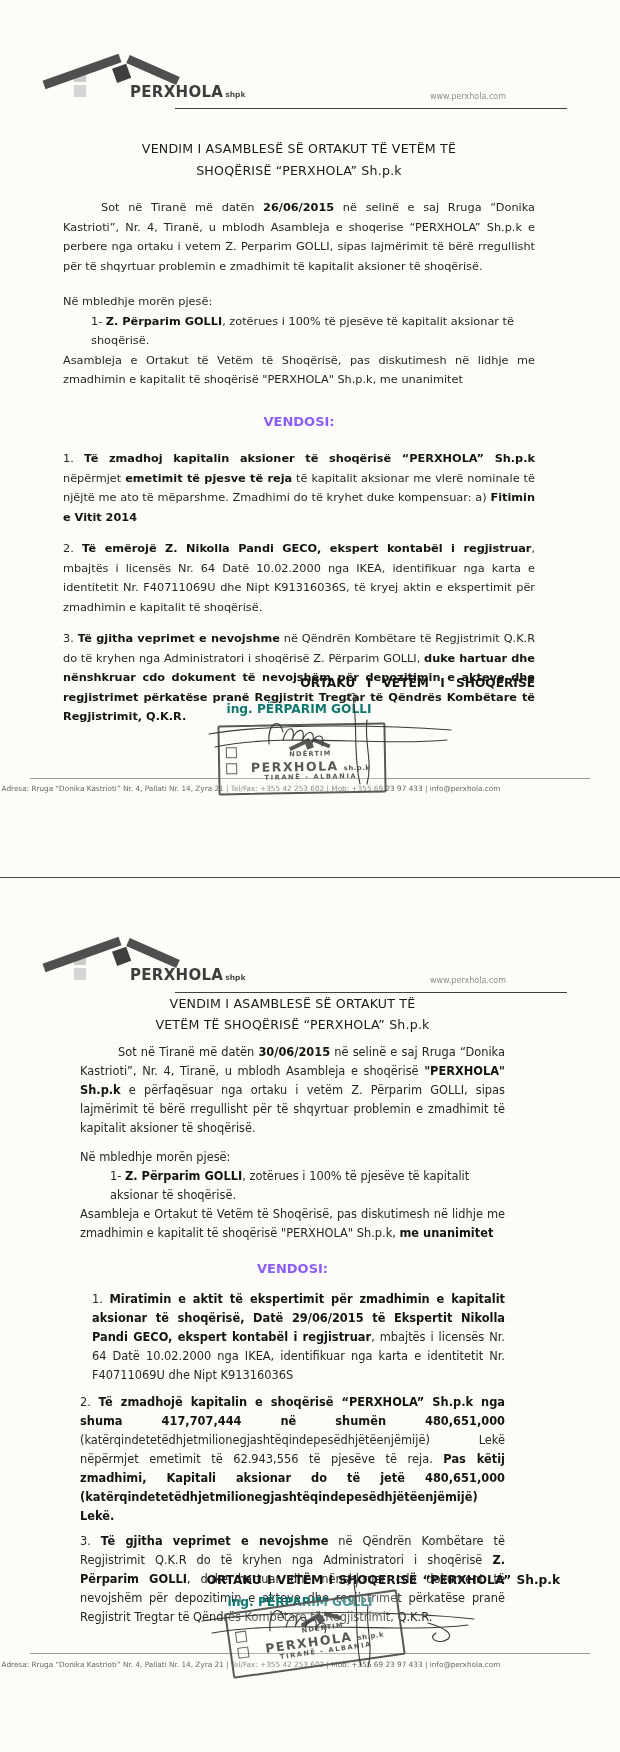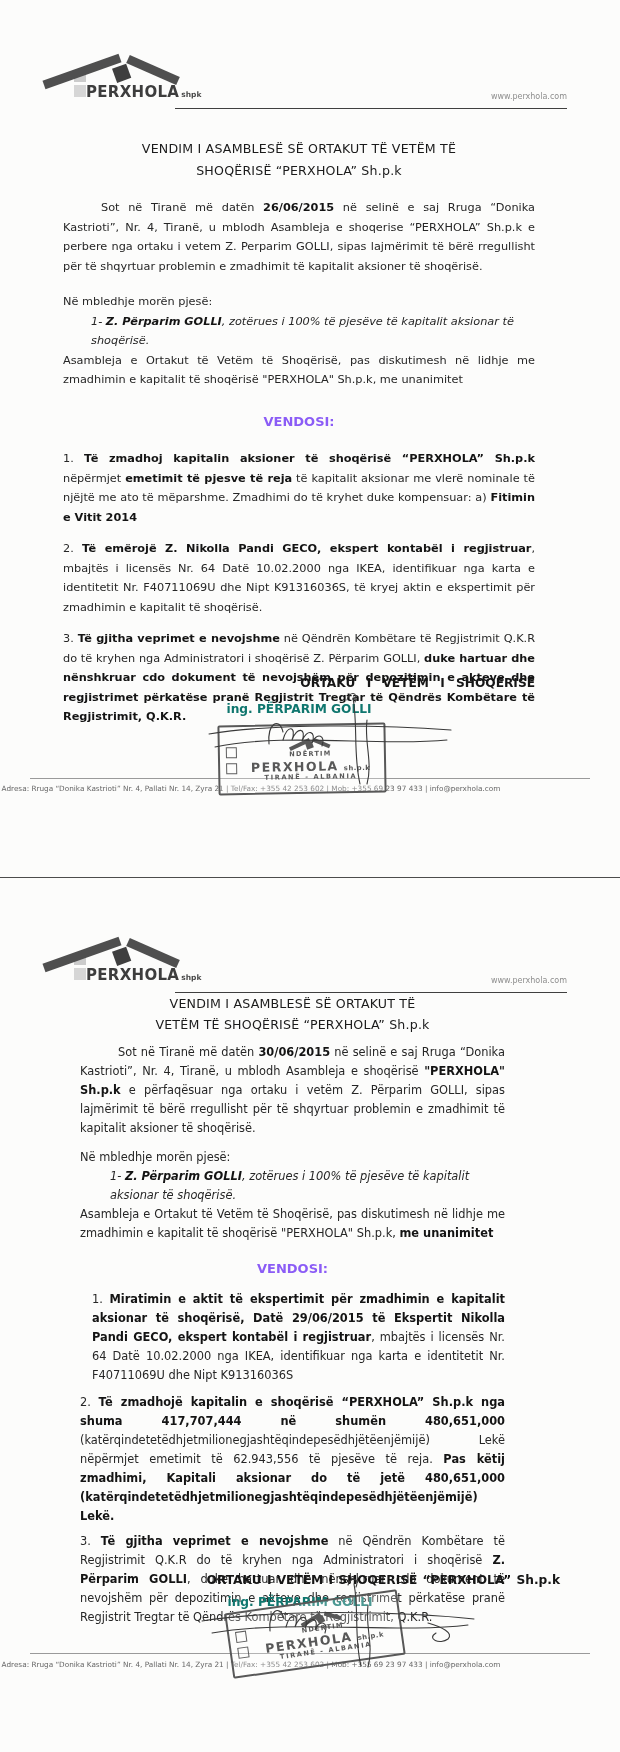--- a/index.html
+++ b/index.html
@@ -10,46 +10,46 @@
     color:#262626;
   }
   .page{position:absolute;left:0;width:620px;}
   .page-1{top:0;height:877px;}
   .page-2{top:877px;height:875px;}
   .scan-divider{position:absolute;top:877px;left:0;width:620px;height:1px;background:#4c4c4c;}
 
   
   .logo{position:absolute;left:40px;top:52px;width:160px;height:52px;}
   .logo svg{position:absolute;left:0;top:0;}
-  .logo-text{position:absolute;left:46px;top:30px;white-space:nowrap;}
+  .logo-text{position:absolute;left:46px;top:30px;white-space:nowrap;padding-left:44px;}
   .logo-brand{font-weight:bold;font-size:15px;letter-spacing:.3px;color:#3d3d3d;}
   .logo-suffix{font-weight:bold;font-size:7.5px;color:#4a4a4a;margin-left:2px;}
 
   .header-rule{position:absolute;left:175px;width:392px;height:1px;background:#3f3f3f;}
   .page-1 .header-rule{top:108px;}
   .page-2 .header-rule{top:115px;}
-  .website{position:absolute;left:430px;width:137px;text-align:right;font-size:8px;color:#8d8d8d;}
+  .website{position:absolute;left:430px;width:137px;text-align:left;font-size:8px;color:#8d8d8d;}
   .page-1 .website{top:92px;}
   .page-2 .website{top:99px;}
 
   
   .content{position:absolute;text-align:justify;}
   .page-1 .content{left:63px;top:138px;width:472px;font-size:11.3px;line-height:19.5px;}
   .page-2 .content{left:80px;top:116px;width:425px;font-size:11.4px;line-height:19px;}
   .content p{margin:0;}
   .content b{color:#141414;}
   .doc-title{font-size:12.6px;font-weight:normal;text-align:center;line-height:22px;color:#1b1b1b;letter-spacing:.2px;text-indent:0;}
   .page-2 .doc-title{line-height:21px;}
   .intro{text-indent:38px;}
   .page-1 .intro{margin-top:16px;}
   .page-2 .intro{margin-top:8px;}
   .attendees-heading{text-align:left;}
   .page-1 .attendees-heading{margin-top:16px;}
   .page-2 .attendees-heading{margin-top:10px;}
-  .attendee{padding-left:28px;text-align:left;font-style:italic;}
+  .attendee{padding-left:28px;text-align:left;}
   .page-2 .attendee{padding-left:30px;padding-right:14px;}
   .vendosi{text-align:center;font-weight:bold;font-size:13px;color:#8b5cf6;}
   .page-1 .vendosi{margin-top:22px;}
   .page-2 .vendosi{margin-top:16px;}
   .ditem{margin-top:12px !important;}
   .page-1 .ditem-1{margin-top:18px !important;}
   .page-2 .ditem-1{margin-top:12px !important;margin-left:12px;}
   .page-2 .ditem-2{margin-top:8px !important;}
   .page-2 .ditem-3{margin-top:6px !important;}
 

